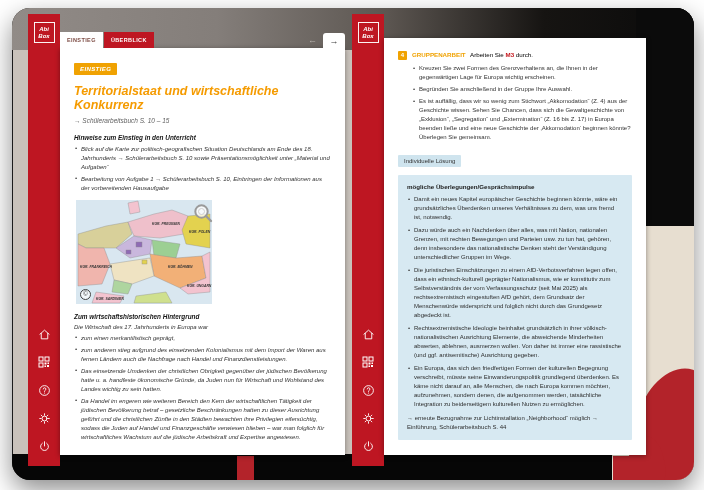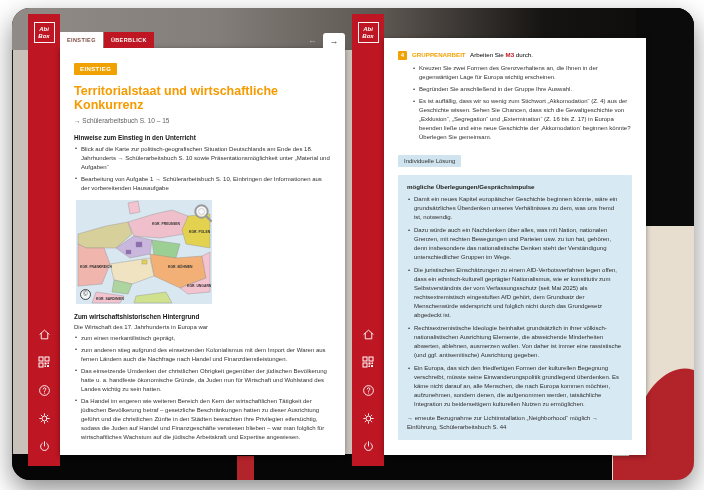--- a/index.html
+++ b/index.html
@@ -44,21 +44,21 @@
     display:flex;align-items:center;cursor:pointer;}
   .tab.active{background:#ffffff;color:#7c4a42;}
   .tab.overview{background:#be1622;color:#fff;margin-left:1px;}
   .nav-group{margin-left:auto;display:flex;align-items:flex-end;}
   .nav-back{color:#b7b2ac;font-size:9px;line-height:1;padding:0 6px 3px 0;cursor:pointer;}
   .nav-fwd{background:#fff;width:22px;height:15px;border-radius:3px 3px 0 0;
     display:flex;align-items:center;justify-content:center;font-size:9px;color:#3b3b3b;cursor:pointer;}
 
   
   .page{position:absolute;background:#fff;z-index:3;box-shadow:0 1px 5px rgba(0,0,0,.4);}
-  .page.left{left:48px;top:40px;width:285px;height:407px;}
+  .page.left{left:48px;top:40px;width:285px;height:407px;font-style:italic;}
   .page.right{left:372px;top:30px;width:262px;height:417px;}
   .content{padding:9px 14px 0 14px;}
 
   .phase-badge{display:inline-block;background:#f0a202;color:#fff;font-weight:bold;font-size:6px;
     letter-spacing:.4px;padding:3px 6px;margin-top:3px;border-radius:1px;}
   .title{color:#f59b00;font-size:12.5px;font-weight:bold;margin:9px 0 4px 0;line-height:1.15;}
   .subtitle{font-size:6.5px;color:#5f5f5f;margin:0 0 10px 0;}
   .h3{font-size:6.4px;font-weight:bold;color:#151515;margin:8px 0 4px 0;}
   .bullets{margin:0;padding:0;list-style:none;}
   .bullets li{position:relative;padding-left:7px;font-size:6px;line-height:1.5;color:#333;margin-bottom:3px;}

